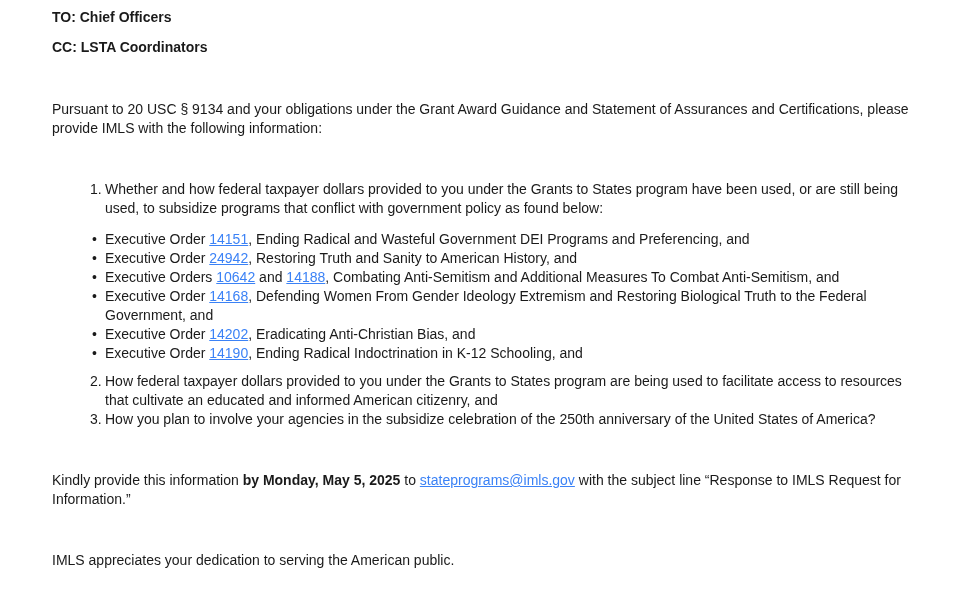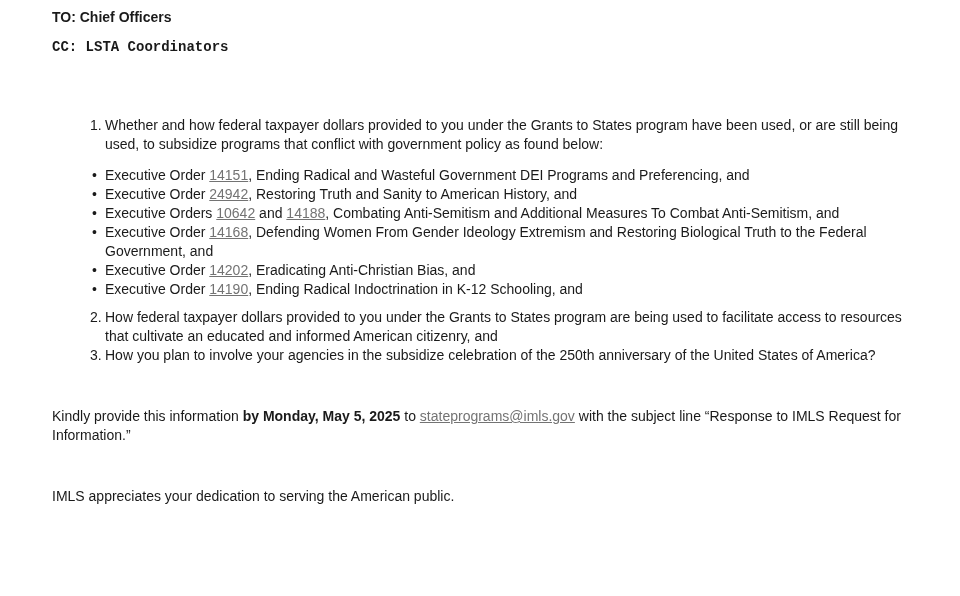--- a/index.html
+++ b/index.html
@@ -9,43 +9,44 @@
     background:#ffffff;
     overflow:hidden;
     font-family:"Liberation Sans",sans-serif;
     font-size:14px;line-height:19px;
     color:#1a1a1a;
   }
   .content{padding:8px 31px 0 52px;}
   p{margin:0;}
   .bold{font-weight:700;}
   .to-line{font-weight:700;margin-bottom:11px;}
-  .cc-line{font-weight:700;margin-bottom:59px;font-family:Liberation Mono, monospace;}
+  .cc-line{font-weight:700;margin-bottom:43px;}
   .intro{margin-bottom:42px;}
   .oli,.bli{display:flex;margin-left:38px;}
   .marker{flex:0 0 15px;}
   .bmark{flex:0 0 15px;padding-left:2px;box-sizing:border-box;}
   .litext{flex:1 1 auto;}
   .item1{margin-bottom:12px;}
   .bullets{margin-bottom:9px;}
   .item3{margin-bottom:42px;}
   .kindly{margin-bottom:42px;}
   .imls-line{margin-bottom:43px;}
-  a.link{color:#737373;text-decoration:underline;cursor:pointer;}
+  a.link{color:#3b82f6;text-decoration:underline;cursor:pointer;}
   a.link.bold{font-weight:400;}
 </style>
 </head>
 <body>
 
 <div class="page">
   <div class="content">
 
     <p class="to-line">TO: Chief Officers</p>
     <p class="cc-line">CC: LSTA Coordinators</p>
 
+    <p class="intro">Pursuant to 20 USC § 9134 and your obligations under the Grant Award Guidance and Statement of Assurances and Certifications, please provide IMLS with the following information:</p>
 
     <div class="oli item1">
       <span class="marker">1.</span>
       <span class="litext">Whether and how federal taxpayer dollars provided to you under the Grants to States program have been used, or are still being used, to subsidize programs that conflict with government policy as found below:</span>
     </div>
 
     <div class="bullets">
 
       <div class="bli">
         <span class="bmark">•</span>

